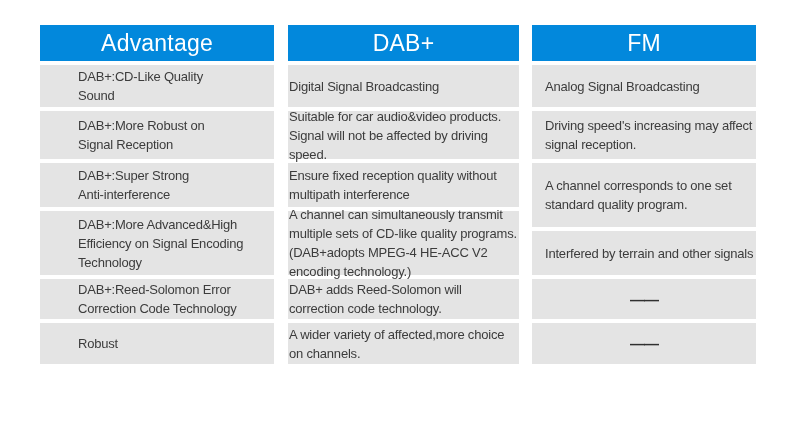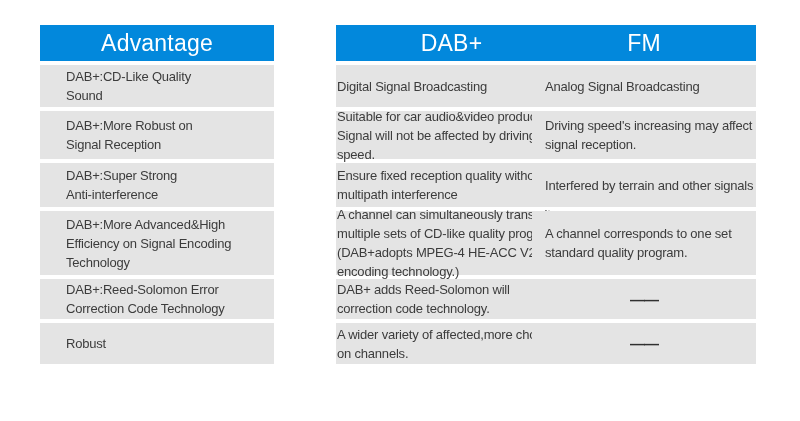--- a/index.html
+++ b/index.html
@@ -16,21 +16,21 @@
     width: 800px;
     height: 421px;
   }
   .col {
     position: absolute;
     top: 25px;
     display: flex;
     flex-direction: column;
   }
   .col-advantage { left: 40px;  width: 234px; }
-  .col-dab       { left: 288px; width: 231px; margin-left: 48px; }
+  .col-dab       { left: 288px; width: 231px; }
   .col-fm        { left: 532px; width: 224px; }
   .col-header {
     height: 36px;
     background: #0288DC;
     color: #ffffff;
     font-size: 23px;
     display: flex;
     align-items: center;
     justify-content: center;
     margin-bottom: 4px;
@@ -47,21 +47,21 @@
     white-space: pre;
     letter-spacing: -0.2px;
   }
   .cell:last-child { margin-bottom: 0; }
   .r1 { height: 42px; }
   .r2 { height: 48px; }
   .r3 { height: 44px; }
   .r4 { height: 64px; }
   .r5 { height: 40px; }
   .r6 { height: 41px; }
-  .col-advantage .cell { padding-left: 26px; }
+  .col-advantage .cell { padding-left: 38px; }
   .col-dab .cell       { padding-left: 1px;  }
   .col-fm .cell        { padding-left: 13px; }
   .cell.dash {
     justify-content: center;
     padding-left: 0 !important;
     font-weight: bold;
     font-size: 15px;
     letter-spacing: -1px;
     color: #303030;
   }
@@ -103,20 +103,20 @@
 correction code technology.</div>
     <div class="cell r6">A wider variety of affected,more choice
 on channels.</div>
   </div>
 
   <div class="col col-fm">
     <div class="col-header">FM</div>
     <div class="cell r1">Analog Signal Broadcasting</div>
     <div class="cell r2">Driving speed's increasing may affect
 signal reception.</div>
-    <div class="cell r3">Interfered by terrain and other signals</div>
     <div class="cell r4">A channel corresponds to one set
 standard quality program.</div>
+    <div class="cell r3">Interfered by terrain and other signals</div>
     <div class="cell r5 dash">——</div>
     <div class="cell r6 dash">——</div>
   </div>
 
 </div>
 
 </body></html>

